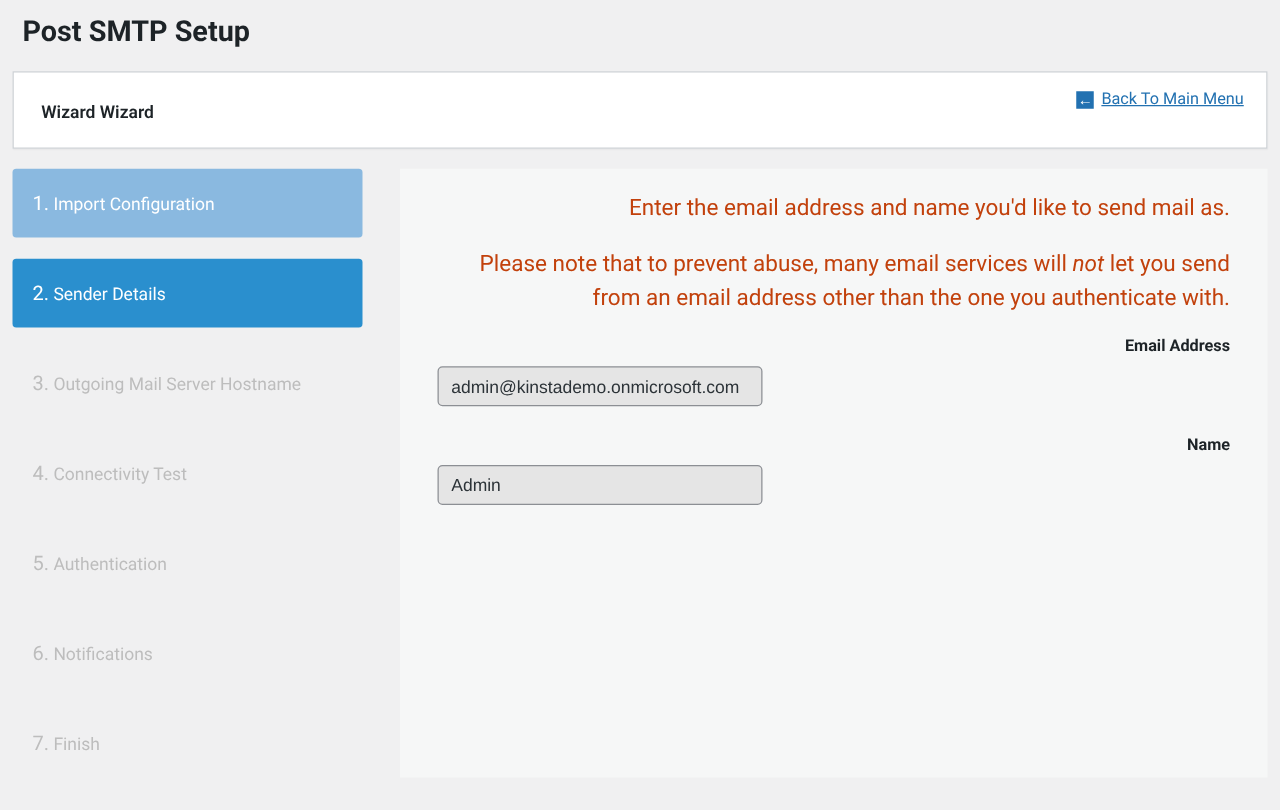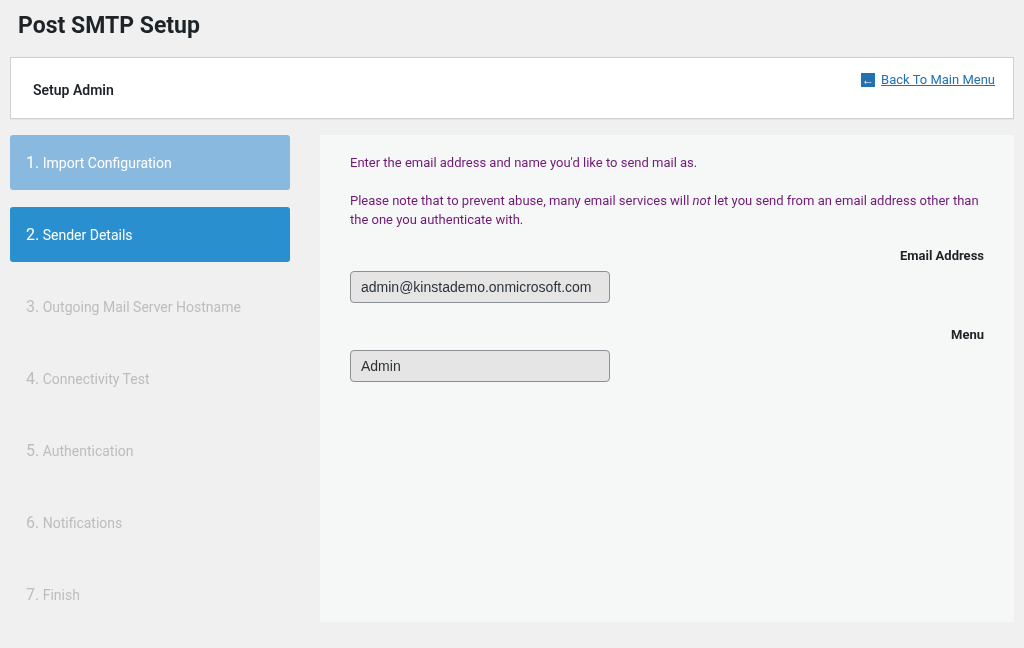--- a/index.html
+++ b/index.html
@@ -94,24 +94,25 @@
       background: #f6f7f7;
       padding: 18px 30px 40px 30px;
     }
     .content-heading {
       font-size: 14px;
       font-weight: 700;
       color: #1d2327;
       margin-bottom: 26px;
     }
     .content-text {
-      font-size: 13px;
-      color: #701a75;
+      font-size: 18px;
+      color: #c2410c;
       margin-bottom: 18px;
       line-height: 1.5;
+      text-align: right;
     }
     .field-label {
       font-size: 13px;
       font-weight: 700;
       color: #1d2327;
       margin-bottom: 8px;
       display: block;
       text-align: right;
     }
     .field-input {
@@ -145,21 +146,21 @@
 </head>
 <body>
 
 <h1 class="page-title">Post SMTP Setup</h1>
 
 <div class="card">
   <a class="back-link">
     <span class="back-icon">←</span>
     <span>Back To Main Menu</span>
   </a>
-  <div class="card-title">Setup Admin</div>
+  <div class="card-title">Wizard Wizard</div>
 </div>
 
 <div class="wizard">
   <div class="steps">
     <div class="step completed">
       <span class="step-num">1.</span>
       <span>Import Configuration</span>
     </div>
     <div class="step active">
       <span class="step-num">2.</span>
@@ -189,21 +190,21 @@
 
   <div class="content">
     <p class="content-text">Enter the email address and name you'd like to send mail as.</p>
     <p class="content-text">
       <span>Please note that to prevent abuse, many email services will </span><em>not</em><span> let you send from an email address other than the one you authenticate with.</span>
     </p>
 
     <label class="field-label">Email Address</label>
     <input class="field-input" type="text" value="admin@kinstademo.onmicrosoft.com" style="">
 
-    <label class="field-label">Menu</label>
+    <label class="field-label">Name</label>
     <input class="field-input" type="text" value="Admin" style="">
   </div>
 </div>
 
 <div class="buttons">
   <button class="btn">Previous</button>
   <button class="btn">Next</button>
 </div>
 
 </body></html>

